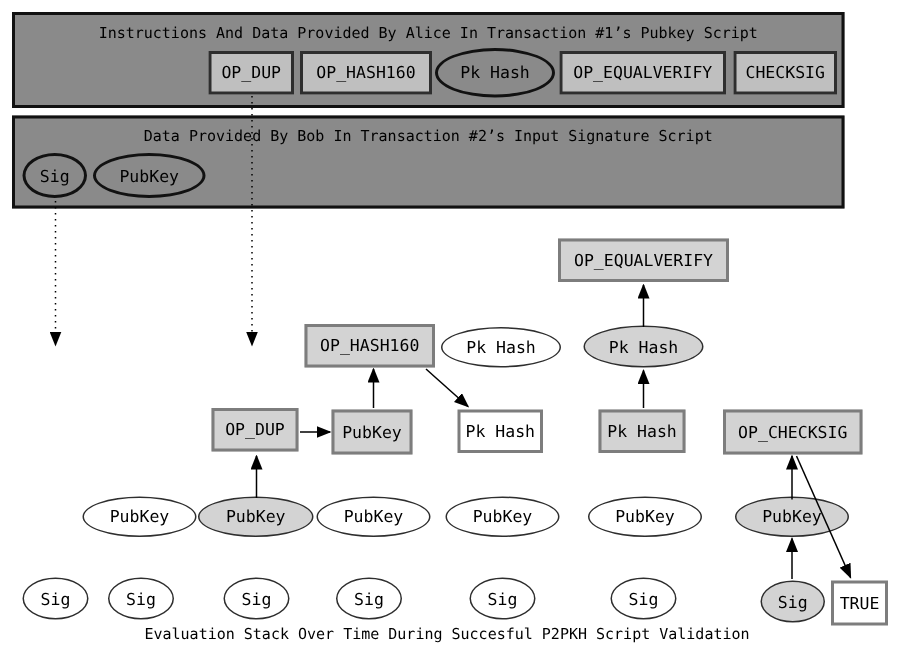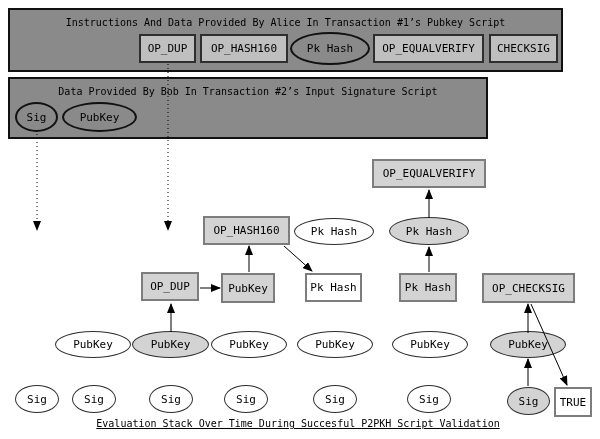--- a/index.html
+++ b/index.html
@@ -56,21 +56,21 @@
 
   <div class="gcontainer" style="left:8px;top:8px;width:555px;height:64px;">
     <div class="gtitle" style="top:7px;">Instructions And Data Provided By Alice In Transaction #1’s Pubkey Script</div>
   </div>
   <div class="hitem" style="left:139px;top:34px;width:57px;height:29px;">OP_DUP</div>
   <div class="hitem" style="left:200px;top:34px;width:88px;height:29px;">OP_HASH160</div>
   <div class="hellipse" style="left:290px;top:32px;width:80px;height:33px;">Pk Hash</div>
   <div class="hitem" style="left:373px;top:34px;width:111px;height:29px;">OP_EQUALVERIFY</div>
   <div class="hitem" style="left:489px;top:34px;width:69px;height:29px;">CHECKSIG</div>
 
-  <div class="gcontainer" style="left:8px;top:77px;width:480px;height:62px;">
+  <div class="gcontainer" style="left:8px;top:77px;width:555px;height:62px;">
     <div class="gtitle" style="top:7px;">Data Provided By Bob In Transaction #2’s Input Signature Script</div>
   </div>
   <div class="hellipse" style="left:15px;top:102px;width:43px;height:30px;">Sig</div>
   <div class="hellipse" style="left:62px;top:102px;width:75px;height:30px;">PubKey</div>
 
   <div class="nbox" style="left:372px;top:159px;width:114px;height:29px;">OP_EQUALVERIFY</div>
   <div class="nbox" style="left:203px;top:216px;width:87px;height:29px;">OP_HASH160</div>
   <div class="nell" style="left:294px;top:218px;width:80px;height:27px;">Pk Hash</div>
   <div class="nell shaded" style="left:389px;top:217px;width:80px;height:28px;">Pk Hash</div>
   <div class="nbox" style="left:141px;top:272px;width:58px;height:29px;">OP_DUP</div>
@@ -88,21 +88,21 @@
   <div class="nell shaded" style="left:490px;top:331px;width:76px;height:27px;">PubKey</div>
 
   <div class="nell" style="left:15px;top:385px;width:44px;height:28px;">Sig</div>
   <div class="nell" style="left:72px;top:385px;width:44px;height:28px;">Sig</div>
   <div class="nell" style="left:149px;top:385px;width:44px;height:28px;">Sig</div>
   <div class="nell" style="left:224px;top:385px;width:44px;height:28px;">Sig</div>
   <div class="nell" style="left:313px;top:385px;width:44px;height:28px;">Sig</div>
   <div class="nell" style="left:407px;top:385px;width:44px;height:28px;">Sig</div>
   <div class="nell shaded" style="left:507px;top:387px;width:43px;height:28px;">Sig</div>
 
-  <div class="caption" style="top:418px;text-decoration:underline;">Evaluation Stack Over Time During Succesful P2PKH Script Validation</div>
+  <div class="caption" style="top:418px;">Evaluation Stack Over Time During Succesful P2PKH Script Validation</div>
 
   <svg class="arrow-layer" viewBox="0 0 600 439" xmlns="http://www.w3.org/2000/svg">
     <defs>
       <marker id="ah" markerWidth="10" markerHeight="8" refX="9" refY="4" orient="auto" markerUnits="userSpaceOnUse">
         <path d="M0,0 L10,4 L0,8 Z" fill="#000"></path>
       </marker>
     </defs>
 
     <line x1="37" y1="134" x2="37" y2="230" stroke="#000" stroke-width="1" stroke-dasharray="1,3" marker-end="url(#ah)"></line>
     <line x1="168" y1="64" x2="168" y2="230" stroke="#000" stroke-width="1" stroke-dasharray="1,3" marker-end="url(#ah)"></line>

